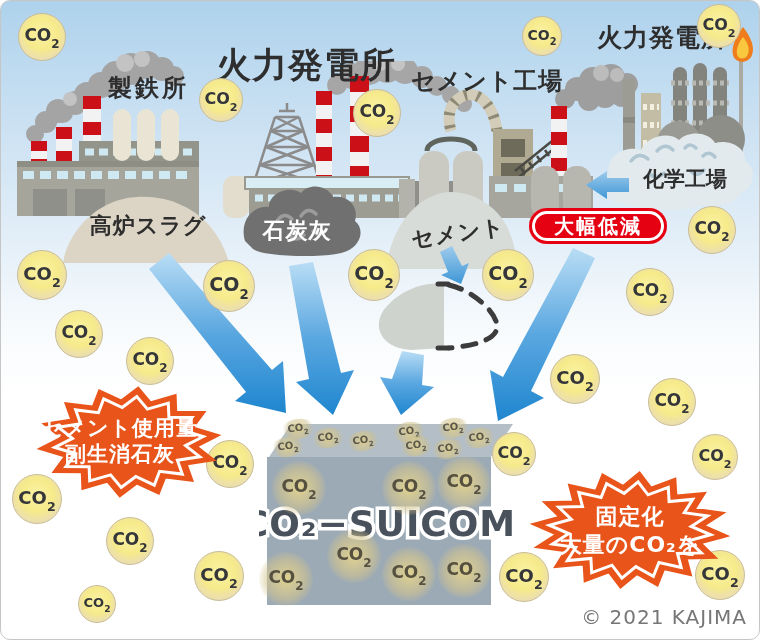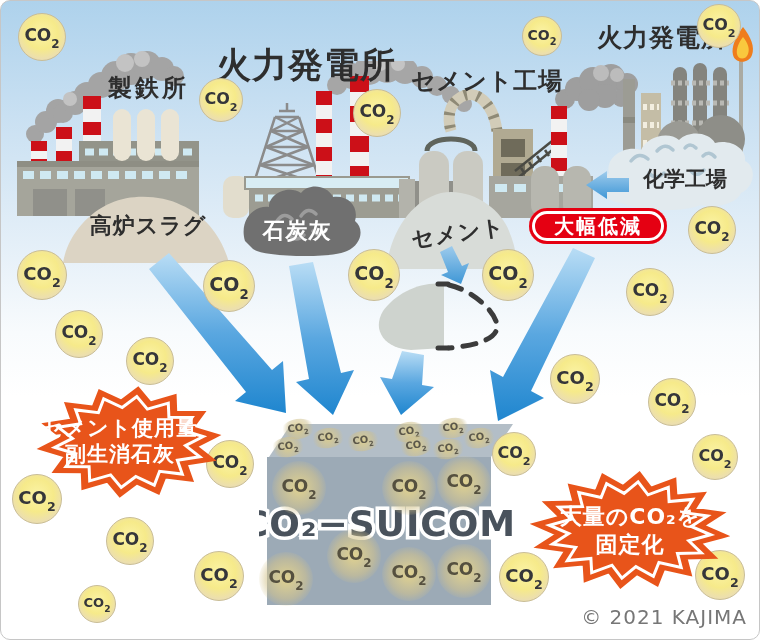--- a/index.html
+++ b/index.html
@@ -410,18 +410,18 @@
   <div class="burst-text" style="left:34px;top:414px;width:170px;font-size:21px">
     <div>セメント使用量</div>
     <div>副生消石灰</div>
   </div>
 
   <svg class="abs burst" style="left:529px;top:467px" width="200" height="124" viewBox="0 0 200 124">
       <polygon points="191.5,67.5 166.9,74.2 181.1,88.0 154.0,88.6 158.2,104.6 132.8,98.9 126.5,114.7 106.7,103.6 90.8,116.7 79.6,102.0 56.5,110.5 55.5,94.3 28.8,96.8 38.3,81.6 11.9,77.9 30.4,66.0 8.5,56.5 33.1,49.8 18.9,36.0 46.0,35.4 41.8,19.4 67.2,25.1 73.5,9.3 93.3,20.4 109.2,7.3 120.4,22.0 143.5,13.5 144.5,29.7 171.2,27.2 161.7,42.4 188.1,46.1 169.6,58.0" fill="#e8541a" stroke="#e8541a" stroke-width="6"></polygon>
       <polygon points="180.6,66.8 158.8,72.7 171.3,84.9 147.5,85.4 151.2,99.5 128.9,94.5 123.4,108.3 105.9,98.6 91.9,110.2 82.0,97.2 61.7,104.6 60.9,90.4 37.3,92.6 45.7,79.3 22.5,76.0 38.8,65.5 19.4,57.2 41.2,51.3 28.7,39.1 52.5,38.6 48.8,24.5 71.1,29.5 76.6,15.7 94.1,25.4 108.1,13.8 118.0,26.8 138.3,19.4 139.1,33.6 162.7,31.4 154.3,44.7 177.5,48.0 161.2,58.5" fill="none" stroke="#ffffff" stroke-width="3"></polygon>
     </svg>
   <div class="burst-text" style="left:539px;top:502px;width:180px;font-size:22px">
+    <div>固定化</div>
     <div>大量のCO₂を</div>
-    <div>固定化</div>
   </div>
 
   <div id="copyright">© 2021 KAJIMA</div>
 </div>
 
 </body></html>

